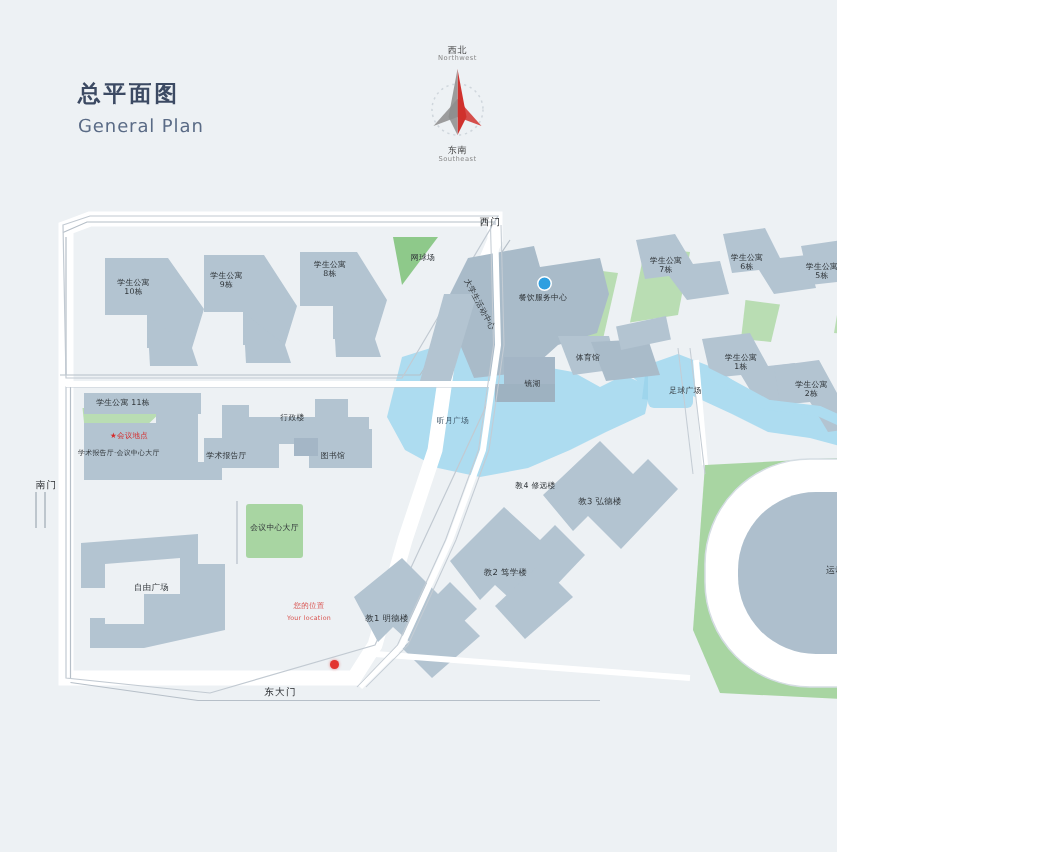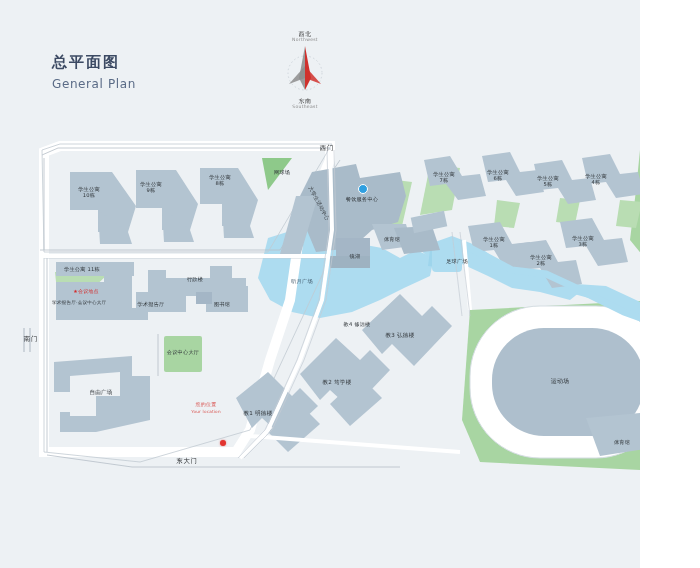--- a/index.html
+++ b/index.html
@@ -1,21 +1,21 @@
 <!DOCTYPE html>
 <html><head>
 <meta charset="utf-8">
 <style>
   html, body {
     margin: 0; padding: 0;
     background: #ffffff;
   }
   #stage {
     position: relative;
-    width: 640px; height: 568px;
+    width: 558px; height: 568px;
     background: #edf1f4;
     font-family: "DejaVu Sans", "Liberation Sans", sans-serif;
     overflow: hidden;
   }
   
   #title-block { position:absolute; left:52px; top:52px; }
   #title-cn {
     font-size: 15px; color: #3c4a63; letter-spacing: 2px; font-weight: 600;
     line-height: 20px;
   }
@@ -289,15 +289,15 @@
 
   <div class="lbl" style="left:542px; top:378px; width:36px; font-size:6px;">运动场</div>
   <div class="lbl" style="left:604px; top:439px; width:36px;">体育馆</div>
 
   <div class="lbl redsm" style="left:182px; top:401px; width:48px;">您的位置</div>
   <div class="lbl en" style="left:178px; top:409px; width:56px;">Your location</div>
   <div class="dot-marker" style="left:220px; top:440px;"></div>
 
   <div class="lbl gate" style="left:310px; top:145px; width:34px;">西门</div>
   <div class="lbl gate" style="left:165px; top:458px; width:44px;">东大门</div>
-  <div class="lbl gate" style="left:18px;  top:336px; width:26px;">南门</div>
+  <div class="lbl gate" style="left:18px;  top:320px; width:26px;">南门</div>
 
 </div>
 
 </body></html>

